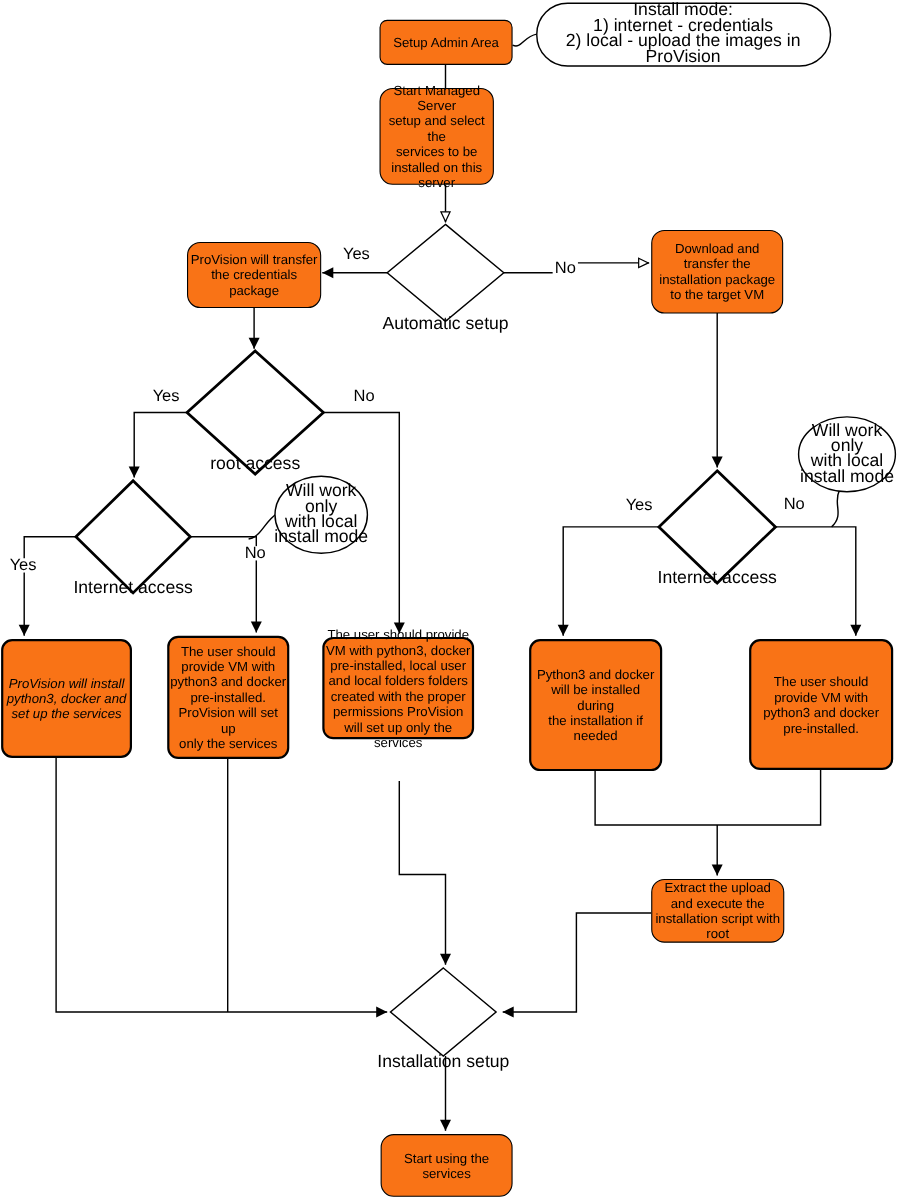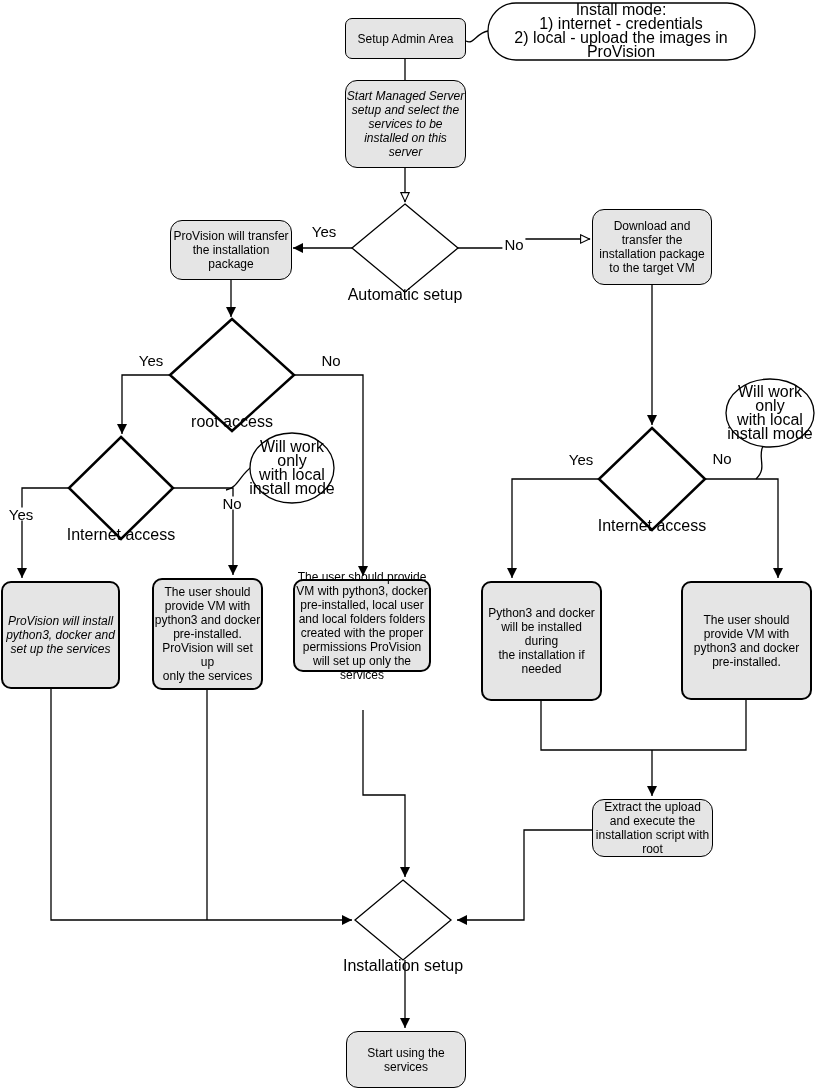--- a/index.html
+++ b/index.html
@@ -2,21 +2,21 @@
 <html><head>
 <meta charset="utf-8">
 <style>
   html,body{margin:0;padding:0;background:#ffffff;}
   .canvas{
     position:relative;width:816px;height:1091px;background:#ffffff;overflow:hidden;
     font-family:"Liberation Sans",sans-serif;color:#000;
   }
   .canvas svg{position:absolute;left:0;top:0;z-index:1;}
   .node{
-    position:absolute;z-index:2;background:#e5e5e5;border:1px solid #000;
+    position:absolute;z-index:2;background:#f97316;border:1px solid #000;
     display:flex;align-items:center;justify-content:center;text-align:center;
     font-size:12px;line-height:14px;white-space:pre-line;box-sizing:border-box;
   }
   .node.bold{border-width:2.5px;}
   .r7{border-radius:7px;} .r10{border-radius:10px;} .r12{border-radius:12px;}
   .lbl{
     position:absolute;z-index:3;transform:translate(-50%,-50%);
     font-size:16px;line-height:14px;text-align:center;white-space:pre-line;
   }
   .lbl.nowrap{white-space:nowrap;margin-top:47px;}
@@ -72,28 +72,28 @@
       <polygon points="121,437 173,488 121,539 69,488" stroke-width="2.5"></polygon>
       <polygon points="652,428 705,479 652,530 599,479" stroke-width="2.5"></polygon>
       <polygon points="403,880 451,920 403,960 355,920" stroke-width="1.3"></polygon>
       <ellipse cx="292" cy="468" rx="42" ry="35" stroke-width="1.3"></ellipse>
       <ellipse cx="770" cy="413" rx="44" ry="34" stroke-width="1.3"></ellipse>
     </g>
   </svg>
 
   <div class="node r7" style="left:345px;top:18px;width:121px;height:41px;">Setup Admin Area</div>
 
-  <div class="node r12" style="left:345px;top:80px;width:121px;height:88px;font-style:italic;">Start Managed Server
+  <div class="node r12" style="left:345px;top:80px;width:104px;height:88px;">Start Managed Server
 setup and select the
 services to be
 installed on this
 server</div>
 
   <div class="node r12" style="left:170px;top:220px;width:122px;height:60px;">ProVision will transfer
-the installation
+the credentials
 package</div>
 
   <div class="node r12" style="left:592px;top:209px;width:120px;height:76px;">Download and
 transfer the
 installation package
 to the target VM</div>
 
   <div class="node bold r10" style="left:1px;top:581px;width:119px;height:108px;font-style:italic;">ProVision will install
 python3, docker and
 set up the services</div>

